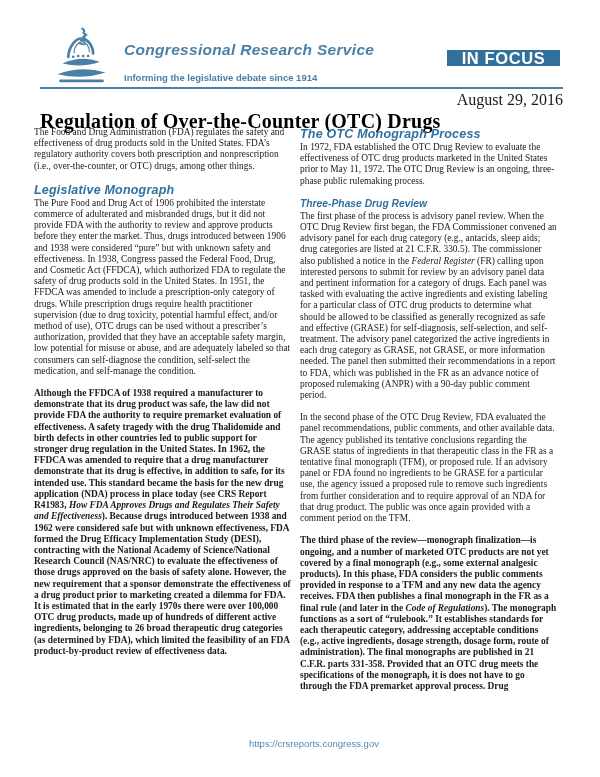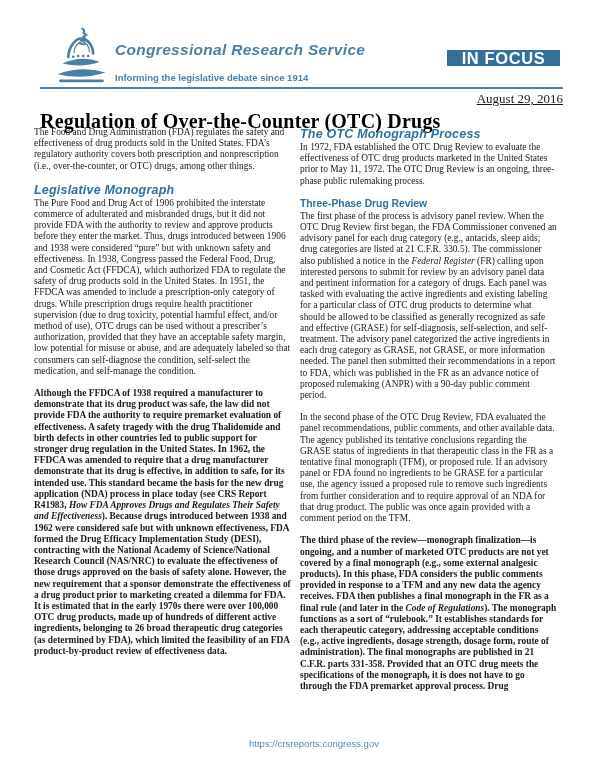--- a/index.html
+++ b/index.html
@@ -2,55 +2,55 @@
 <html><head>
 <meta charset="utf-8">
 <style>
   html,body { margin:0; padding:0; background:#ffffff; }
   .page {
     position:relative; width:600px; height:777px; background:#ffffff;
     font-family:"Liberation Serif", serif; color:#1a1a1a; overflow:hidden;
     margin:0 auto;
   }
   
-  .brand { position:absolute; left:55px; top:26px; display:flex; align-items:flex-end; gap:7px; }
+  .brand { position:absolute; left:55px; top:26px; display:flex; align-items:flex-end; gap:16px; }
   .logo-box { width:53px; height:60px; flex:0 0 auto; }
   .brand-text { padding-bottom:3px; }
   .org {
     font-family:"Liberation Sans", sans-serif; font-weight:bold; font-style:italic;
     font-size:15.5px; color:#4a7fa6; letter-spacing:0.3px; white-space:nowrap;
   }
   .tagline {
     font-family:"Liberation Sans", sans-serif; font-weight:bold;
     font-size:9.5px; color:#4a7fa6; margin-top:13px; white-space:nowrap;
   }
   .badge {
     position:absolute; right:40px; top:50px; width:113px; height:16px;
     background:#33709c; color:#ffffff; font-family:"Liberation Sans", sans-serif;
     font-weight:bold; font-size:16.5px; letter-spacing:0.6px;
     display:flex; align-items:center; justify-content:center;
   }
   .rule { position:absolute; left:40px; right:37px; top:87px; border-top:2px solid #4a7fa6; }
-  .date { position:absolute; right:37px; top:91px; font-size:13px; color:#1a1a1a;text-decoration:underline; }
+  .date { position:absolute; right:37px; top:91px; font-size:16px; color:#1a1a1a; }
   .title {
     position:absolute; left:40px; top:110px; margin:0;
     font-size:20px; font-weight:bold; letter-spacing:0.2px; color:#000000;
   }
   
   .columns { position:absolute; left:34px; top:127px; width:523px; display:flex; gap:9px;justify-content:center; }
   .col { width:257px; font-size:9.4px; line-height:11.2px; }
   .col p { margin:0 0 11px 0; }
   .col p:last-child { margin-bottom:0;font-weight:bold; }
   h2.sec {
     font-family:"Liberation Sans", sans-serif; font-size:12.5px; font-weight:bold;
     color:#2e71a2; margin:0 0 1px 0; letter-spacing:0.2px; line-height:14px;font-style:italic;
   }
   h3.subsec {
     font-family:"Liberation Sans", sans-serif; font-size:10.3px; font-weight:bold;
-    color:#2e71a2; margin:0 0 1px 0; line-height:12px;
+    color:#2e71a2; margin:0 0 1px 0; line-height:12px;font-style:italic;
   }
   
   .footer {
     position:absolute; left:0; right:0; top:738px; text-align:center;
     font-family:"Liberation Sans", sans-serif; font-size:9.5px;
   }
   .footer a { color:#5389b3; text-decoration:none;padding-left:28px; }
 </style>
 </head>
 <body>

